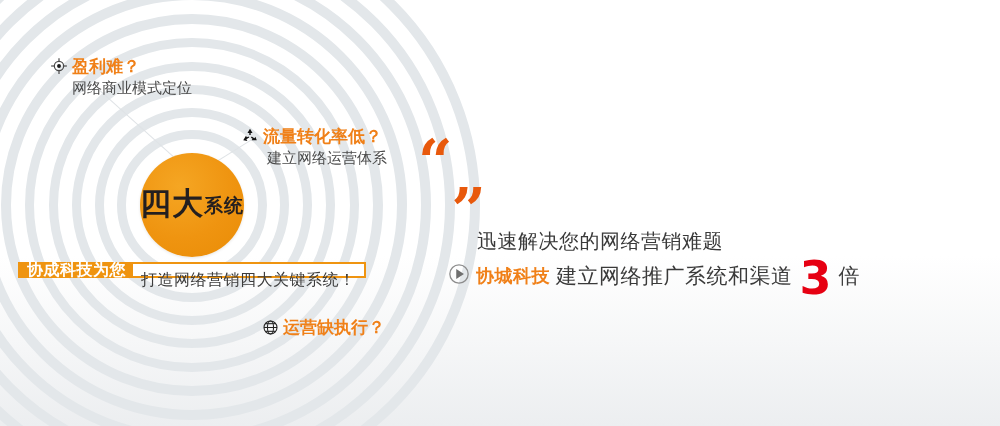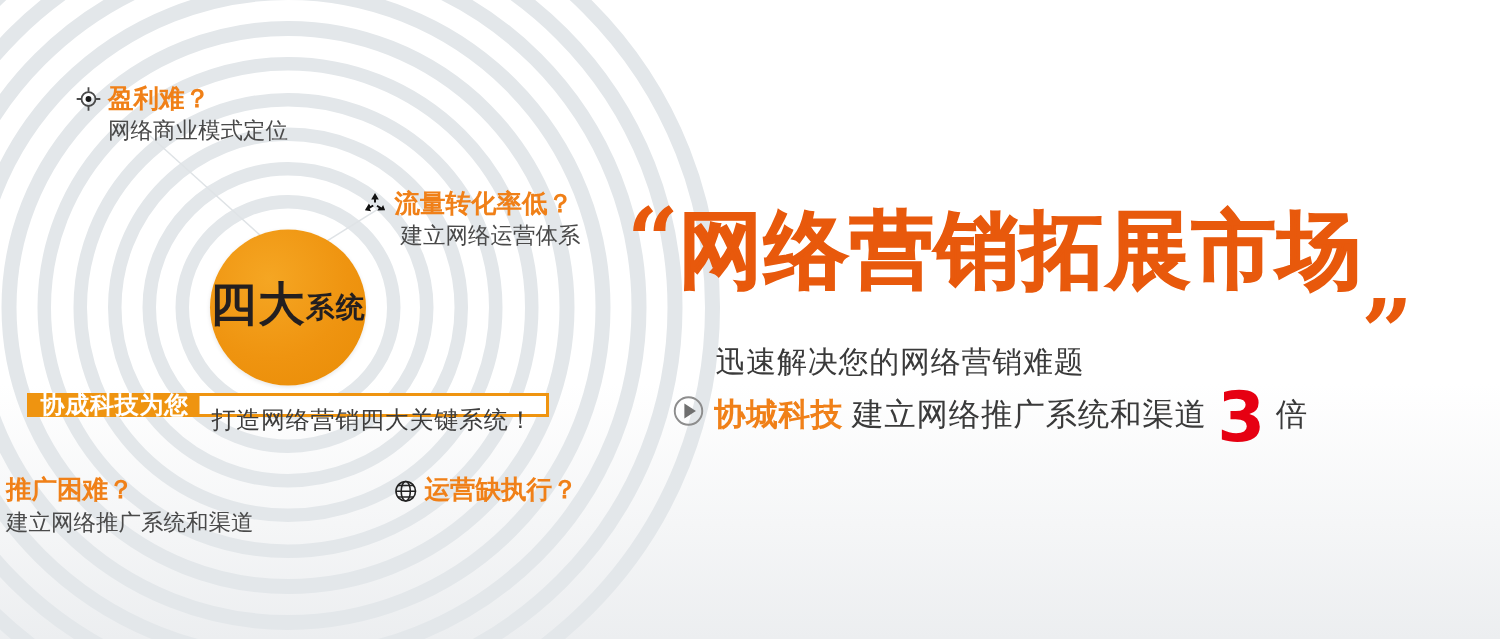--- a/index.html
+++ b/index.html
@@ -100,21 +100,21 @@
     position:absolute;left:477px;top:228px;
     color:#3a3a3a;font-size:20px;letter-spacing:.5px;
     font-family:"DejaVu Sans","Liberation Sans",sans-serif;
     text-align:center;
   }
   #sub2{
     position:absolute;left:448px;top:258px;
     display:flex;align-items:center;gap:6px;
   }
   #sub2 .brand{
-    color:#f08018;font-size:21px;font-weight:bold;letter-spacing:.5px;
+    color:#f08018;font-size:18px;font-weight:bold;letter-spacing:.5px;
     font-family:"DejaVu Sans","Liberation Sans",sans-serif;
   }
   #sub2 .rest{
     color:#3a3a3a;font-size:21px;letter-spacing:.5px;
     font-family:"DejaVu Sans","Liberation Sans",sans-serif;
   }
   #sub2 .big3{
     color:#e60012;font-size:46px;font-weight:bold;line-height:.8;
     font-family:"DejaVu Sans","Liberation Sans",sans-serif;
     margin:0 1px;position:relative;top:2px;
@@ -176,26 +176,20 @@
             <path d="M3.0 17.6 L6.6 11.6 L7.9 13.8 L10.0 12.6 L10.9 14.1 L7.2 16.3 L8.5 18.5 Z"></path>
             <path d="M21.0 17.6 L14.1 17.7 L15.4 15.6 L13.3 14.3 L14.2 12.8 L17.9 15.0 L19.2 12.9 Z"></path>
           </g>
         </svg>
       </span>
       <span>流量转化率低？</span>
     </div>
     <div class="sub" style="margin-left:26px;">建立网络运营体系</div>
   </div>
 
-  <div class="callout" style="left:4px;top:318px;">
-    <div class="hl">
-      <span>推广困难？</span>
-    </div>
-    <div class="sub">建立网络推广系统和渠道</div>
-  </div>
 
   <div class="callout" style="left:262px;top:318px;">
     <div class="hl">
       <span class="ico">
         <svg width="17" height="17" viewBox="0 0 24 24">
           <g fill="none" stroke="#222222" stroke-width="1.5">
             <circle cx="12" cy="12" r="9.2"></circle>
             <ellipse cx="12" cy="12" rx="4.3" ry="9.2"></ellipse>
             <line x1="2.8" y1="12" x2="21.2" y2="12"></line>
             <line x1="4.4" y1="6.6" x2="19.6" y2="6.6"></line>
@@ -207,21 +201,20 @@
     </div>
   </div>
 
   <div id="slogan">
     <div class="left">协成科技为您</div>
     <div class="right">打造网络营销四大关键系统！</div>
   </div>
 
   <div id="headline">
     <span class="qopen">“</span>
-    <span class="main">网络营销拓展市场</span>
     <span class="qclose">„</span>
   </div>
 
   <div id="sub1">迅速解决您的网络营销难题</div>
 
   <div id="sub2">
     <span class="ico">
       <svg width="22" height="22" viewBox="0 0 24 24">
         <circle cx="12" cy="12" r="10" fill="none" stroke="#8d8d8d" stroke-width="1.4"></circle>
         <path d="M9 6.6 L17.4 12 L9 17.4 Z" fill="#6f6f6f"></path>

